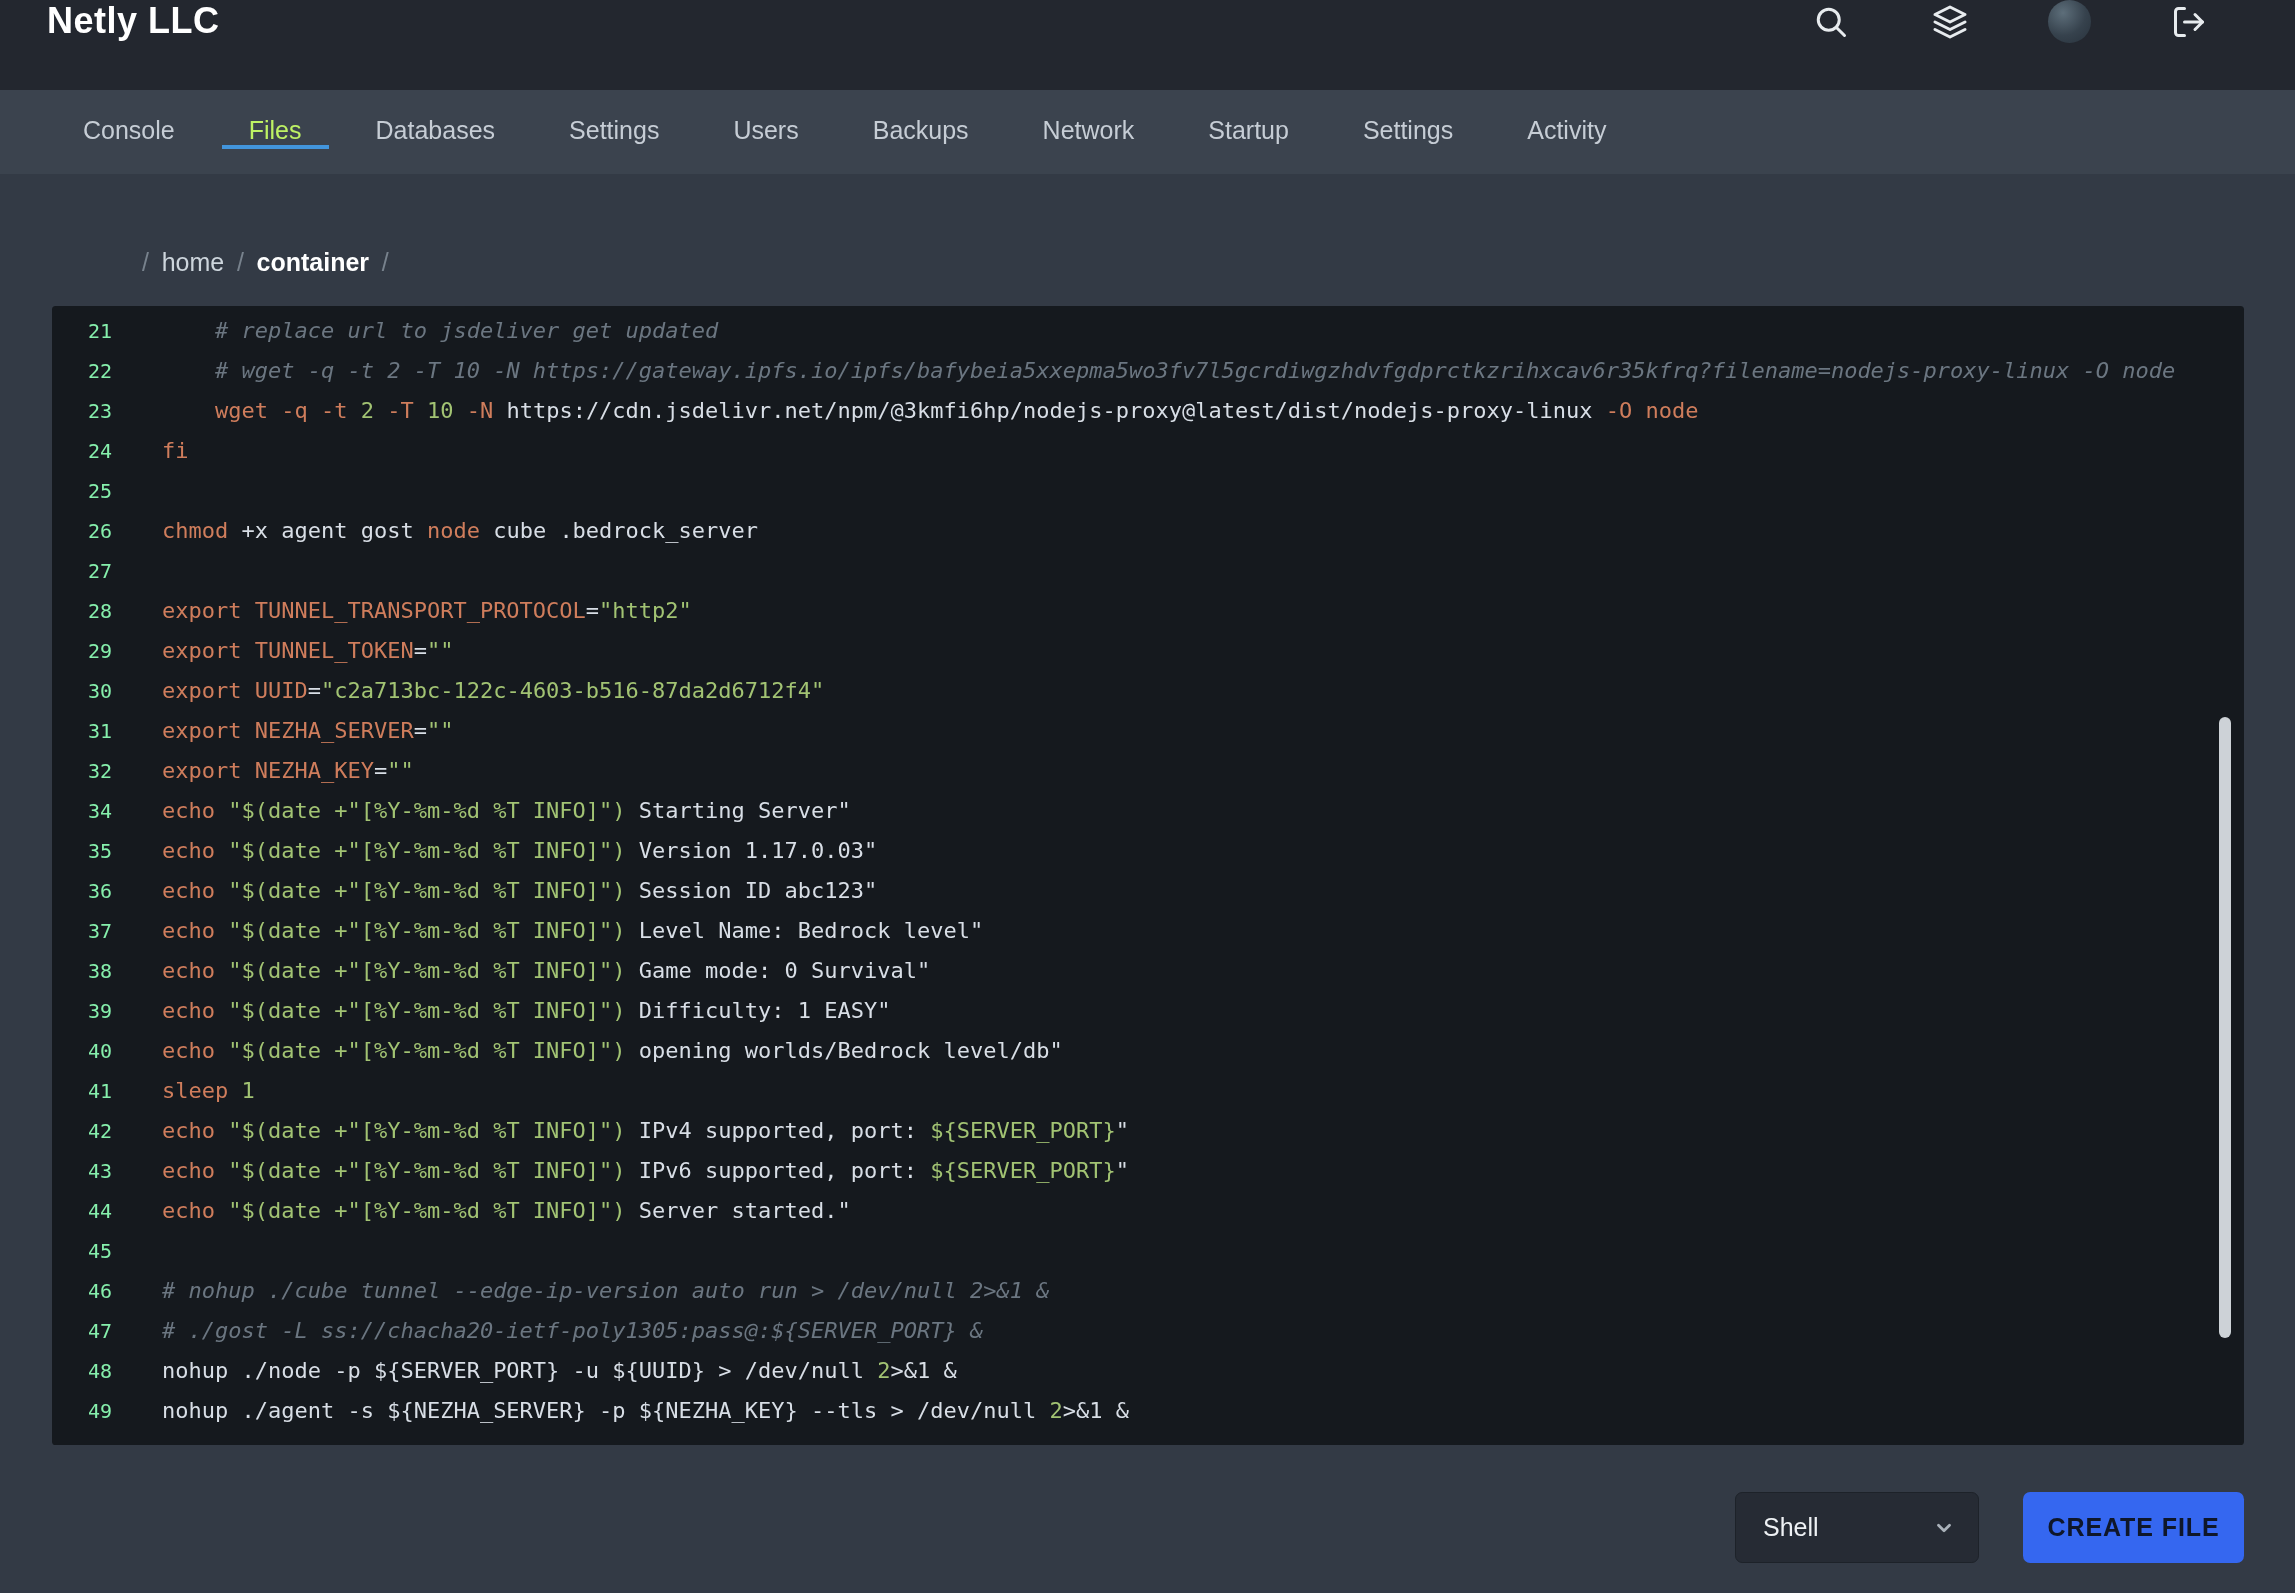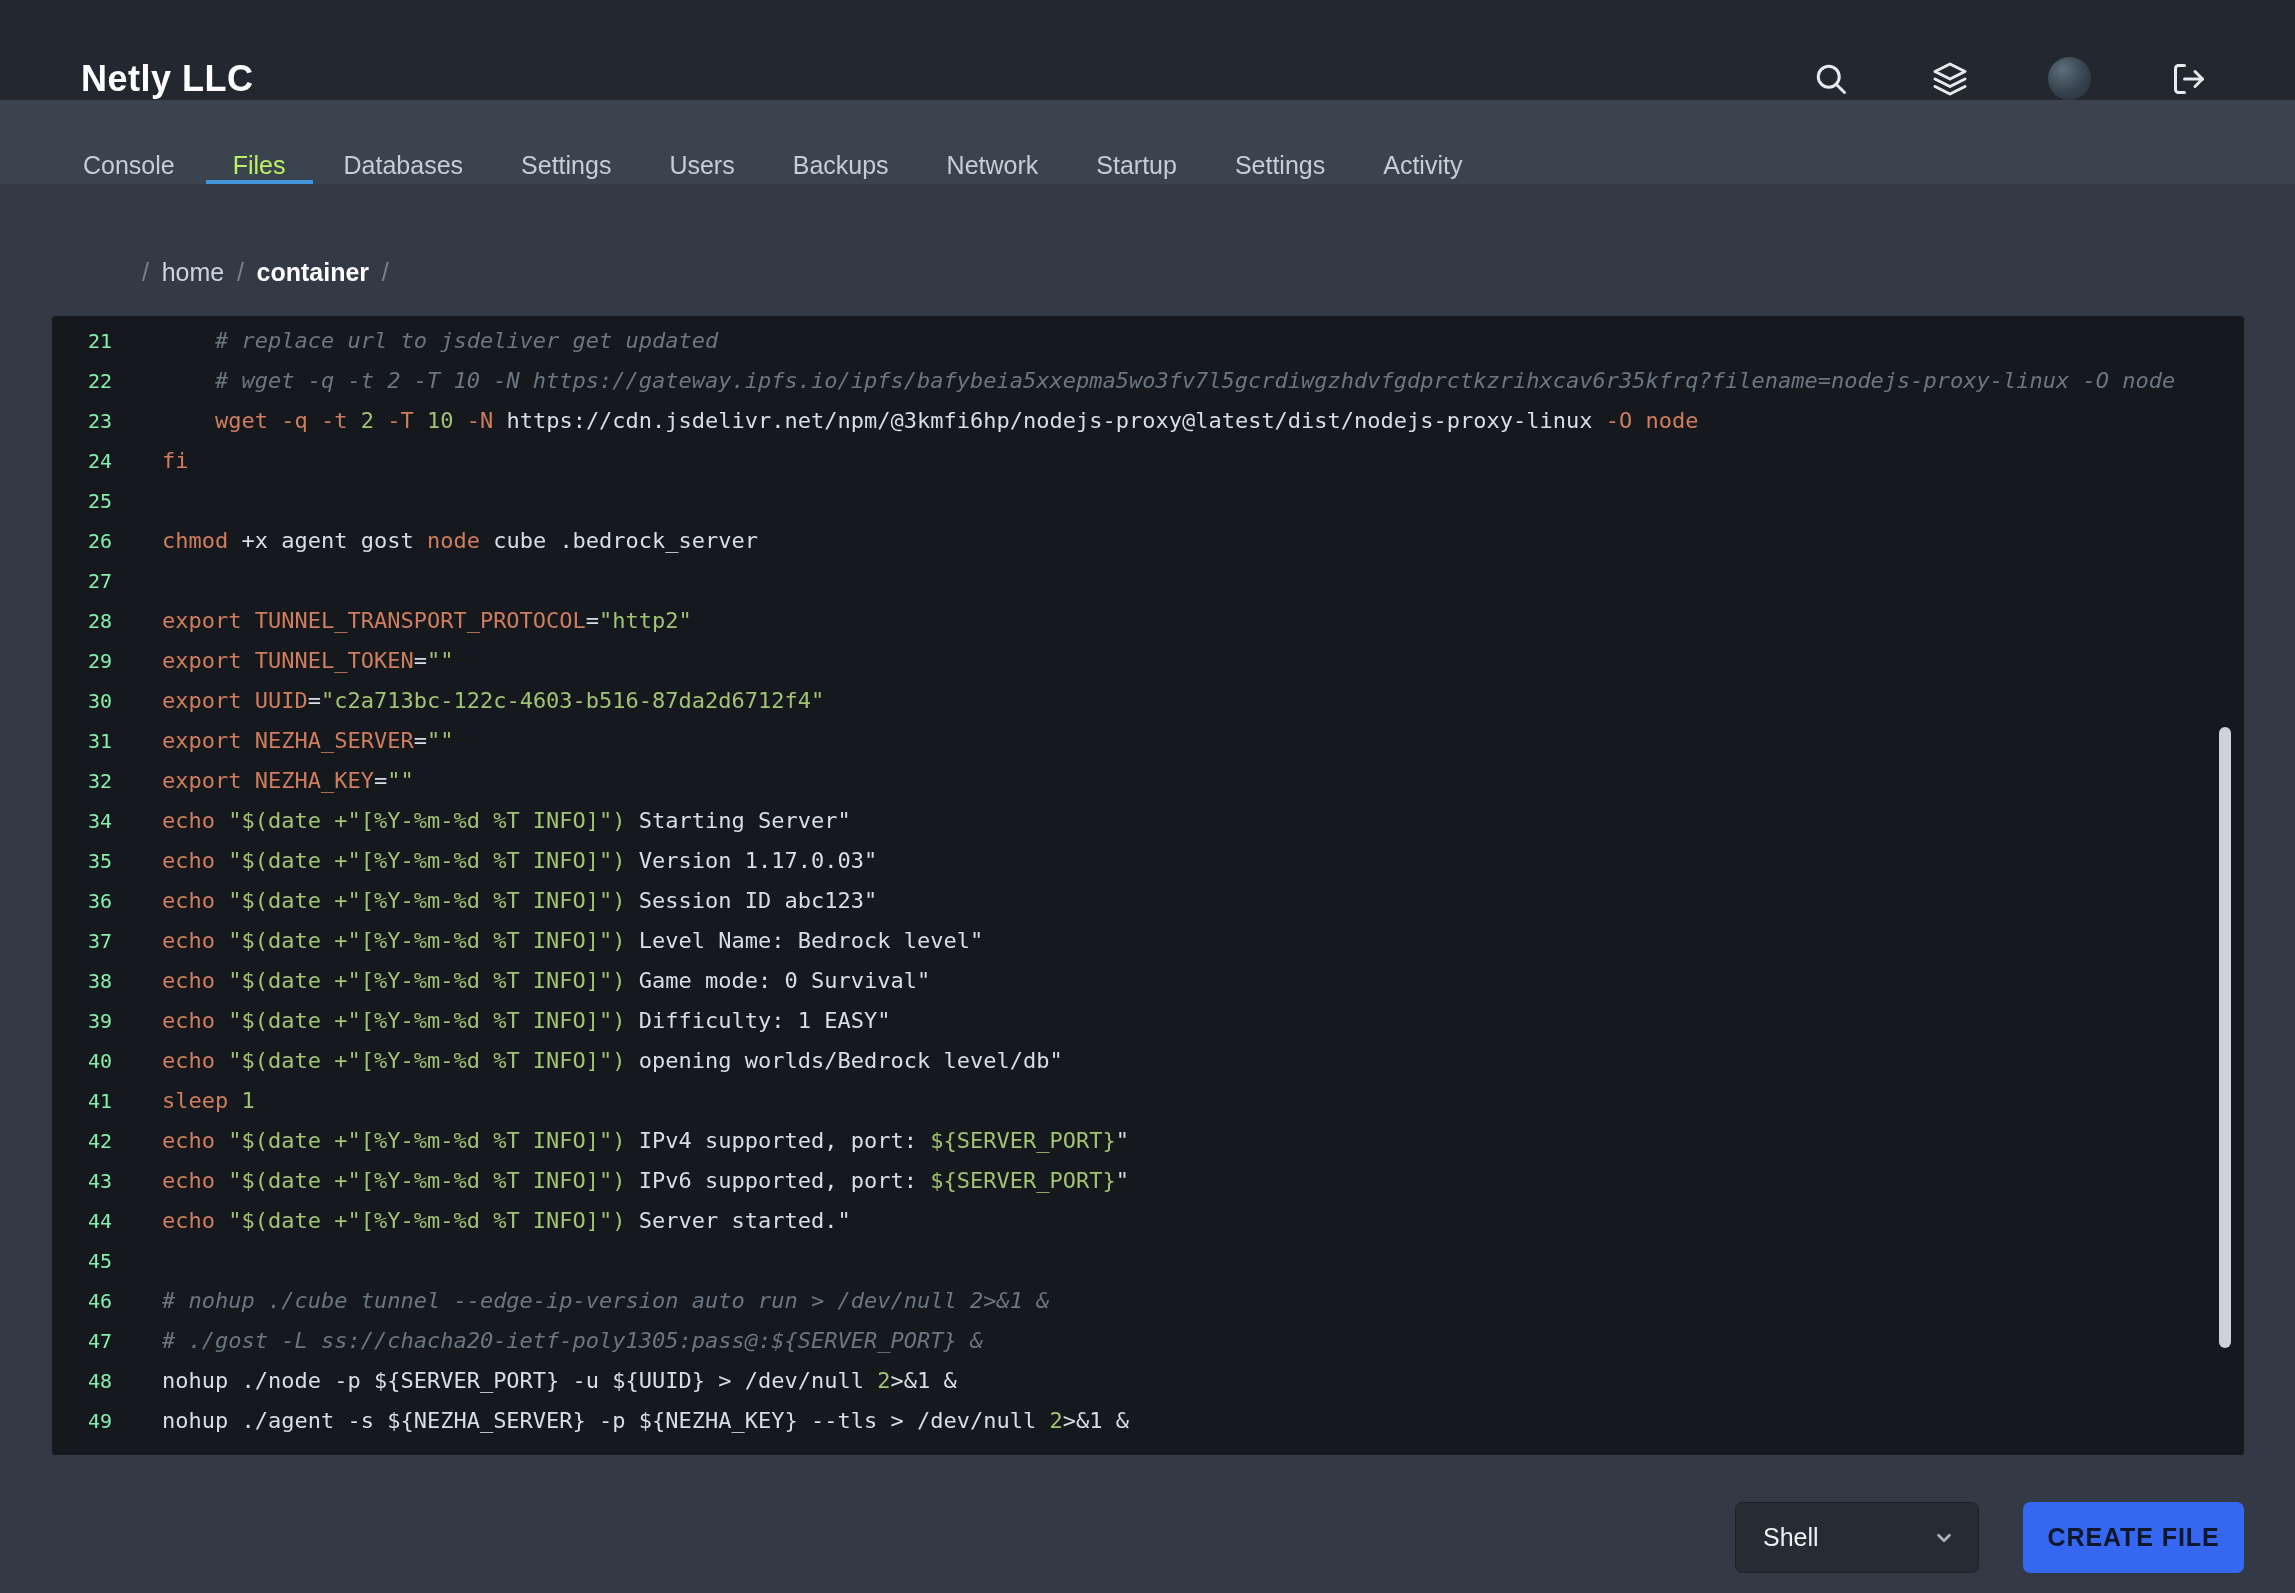--- a/index.html
+++ b/index.html
@@ -10,30 +10,30 @@
     overflow:hidden;
     --accent:#4295dc;
     --btn:#3567f0;
     --orange:#cf7d5c;
     --green:#a2c373;
     --comment:#6b7681;
     --code-fg:#d8dee6;
   }
 
   
-  .topbar { height:100px; background:#23272f; display:flex; align-items:flex-end; justify-content:space-between; padding:0 86px 0 81px; }
+  .topbar { height:90px; background:#23272f; display:flex; align-items:flex-start; justify-content:space-between; padding:0 86px 0 47px; }
   .brand { color:#ffffff; font-size:36px; font-weight:bold; letter-spacing:0.5px; }
   .topbar-icons { display:flex; align-items:center; gap:77px; }
   .iconbtn { background:none; border:none; width:42px; height:42px; cursor:pointer; display:flex; align-items:center; justify-content:center; }
   .iconbtn svg { width:36px; height:36px; stroke:#e7ebee; fill:none; stroke-width:2; stroke-linecap:round; stroke-linejoin:round; }
   .avatar { width:43px; height:43px; border-radius:50%; border:none; cursor:pointer;
             background:radial-gradient(circle at 35% 30%, #5d6e7a, #36424d 55%, #28323c 100%); }
 
   
-  .tabbar { height:84px; background:#3b434e; display:flex; align-items:flex-end; padding-left:56px; gap:4px; }
+  .tabbar { height:84px; background:#3b434e; display:flex; align-items:center; padding-left:56px; gap:20px; }
   .tab { display:flex; align-items:center; padding:0 27px; color:#c6cdd5; font-size:25px; border-bottom:4.5px solid transparent; cursor:pointer; }
   .tab.active { color:#bef264; border-bottom-color:var(--accent); }
 
   
   .breadcrumb { margin:74px 0 0 142px; font-size:25px; display:flex; gap:12.7px; align-items:center; }
   .bc-sep { color:#78828d; }
   .bc-item { color:#cdd5dc; cursor:pointer; }
   .bc-current { color:#ffffff; font-weight:bold; }
 
   

